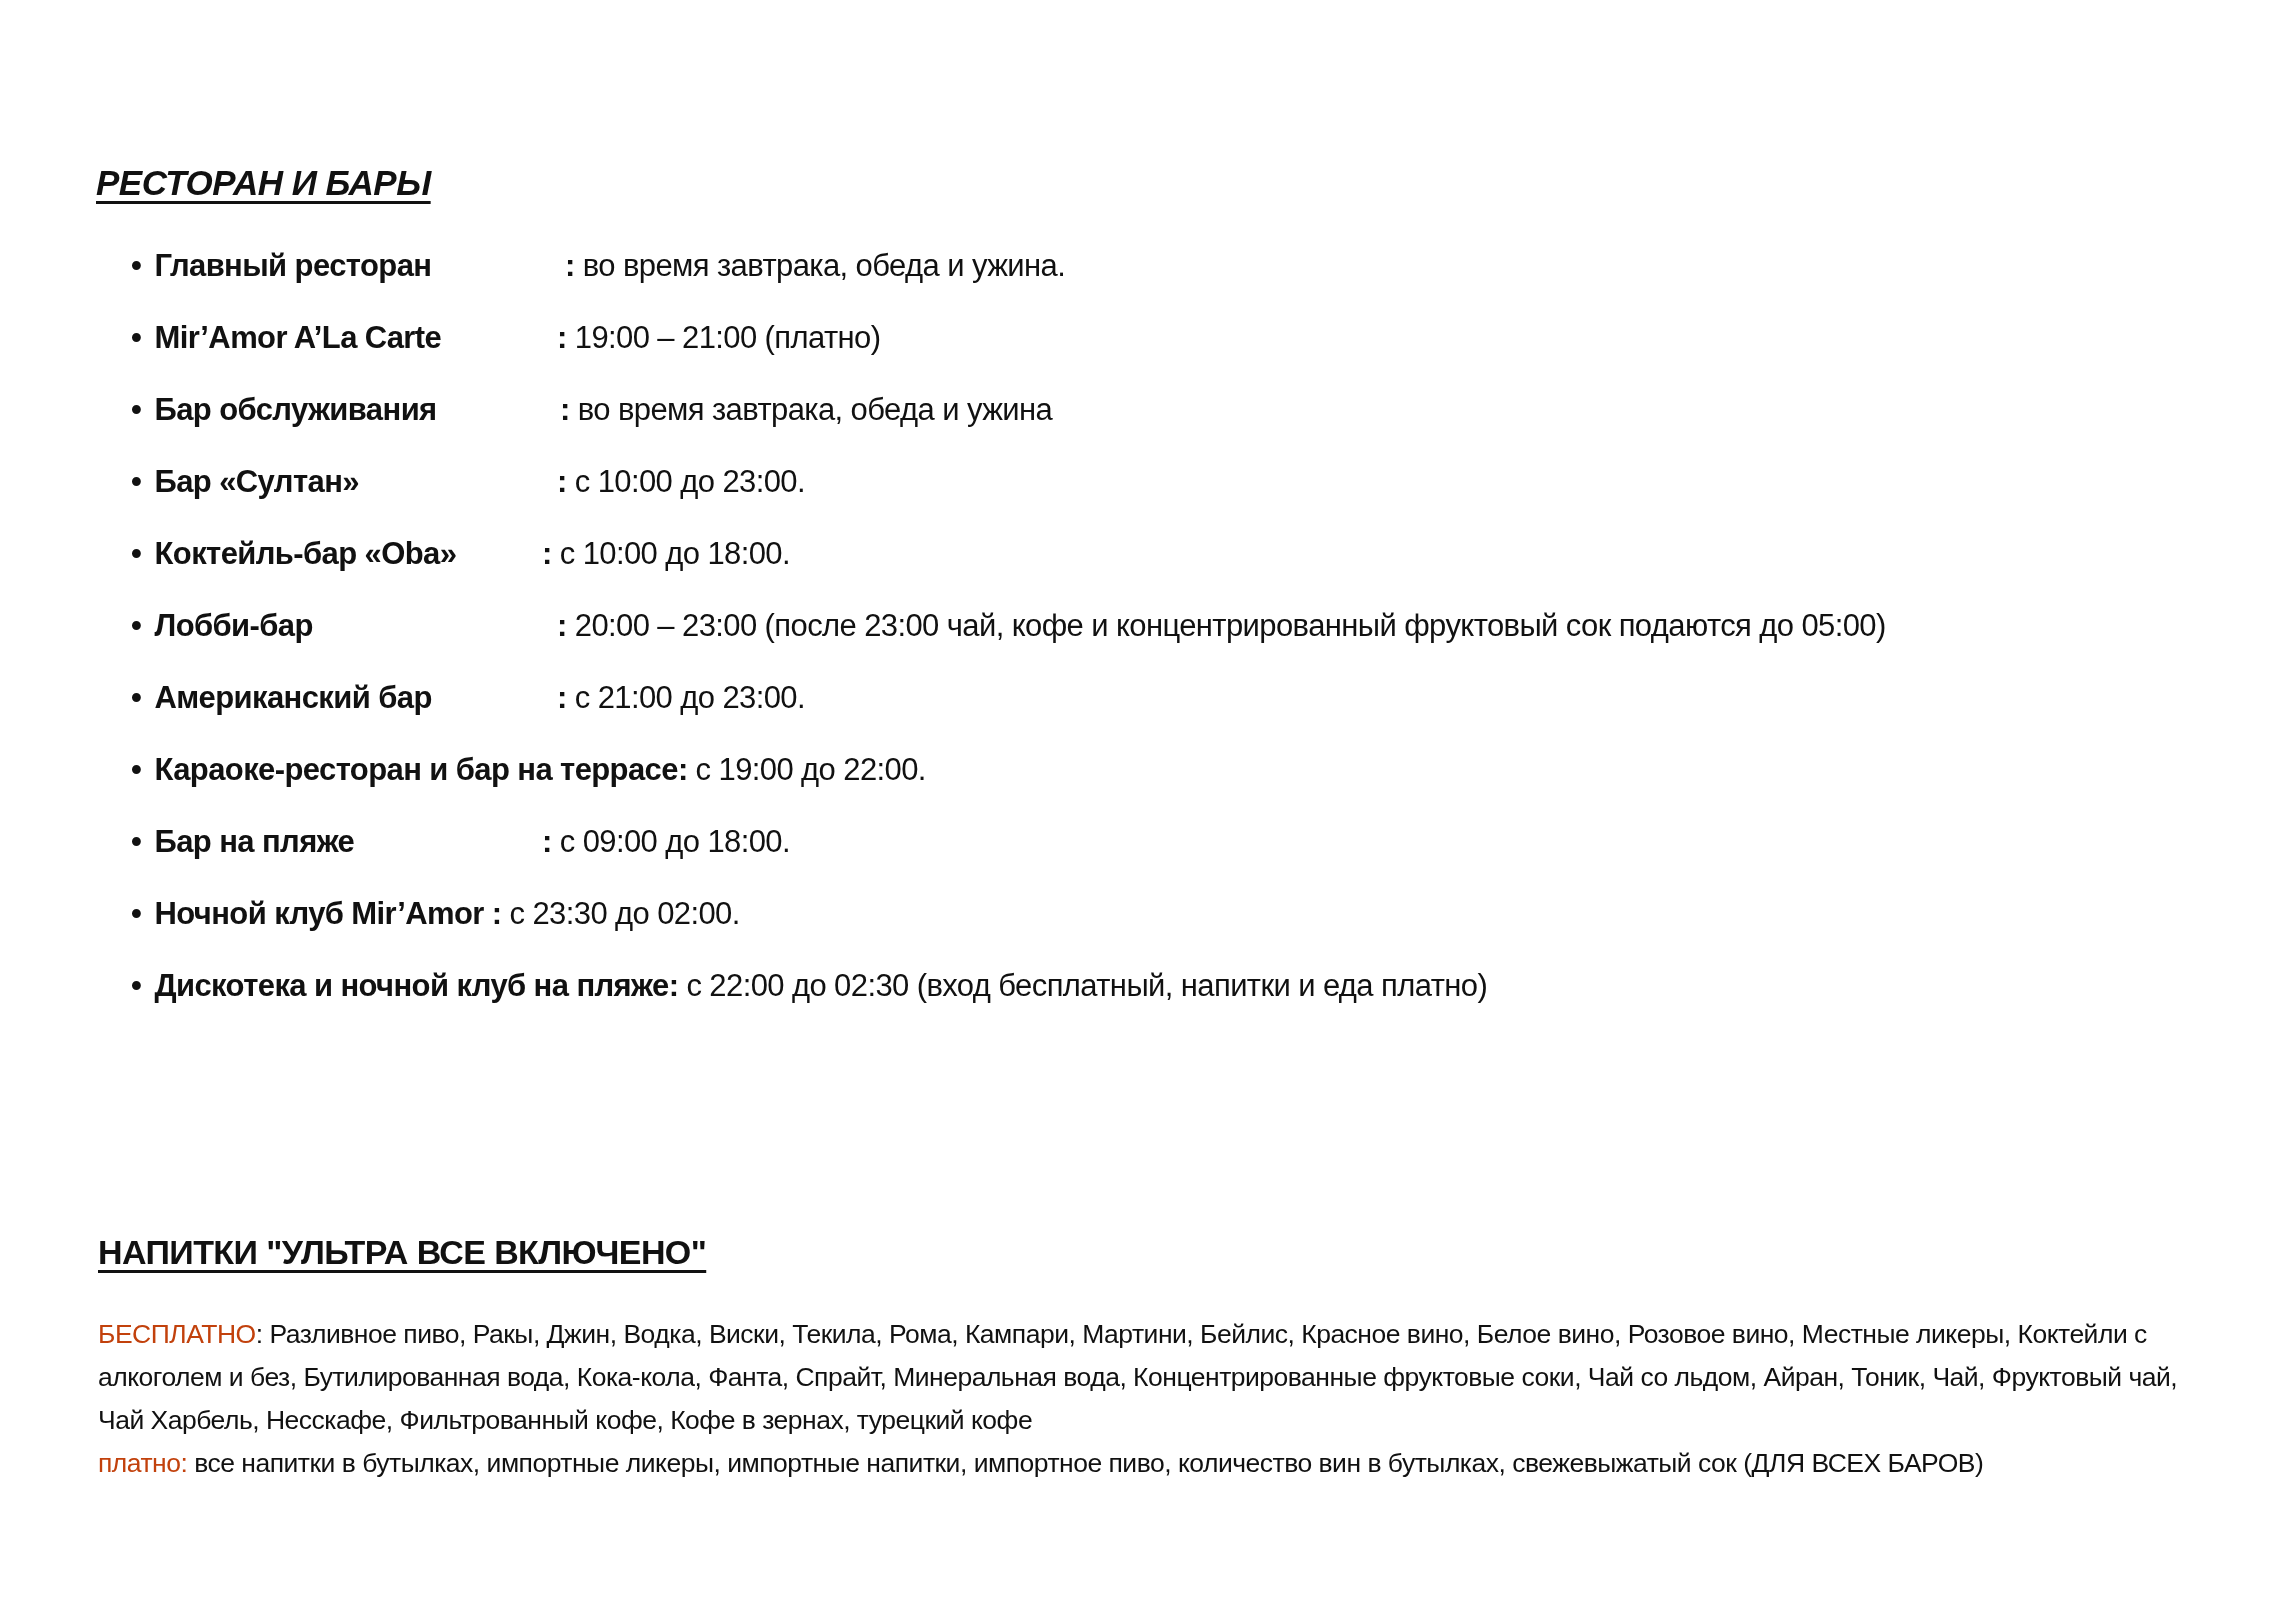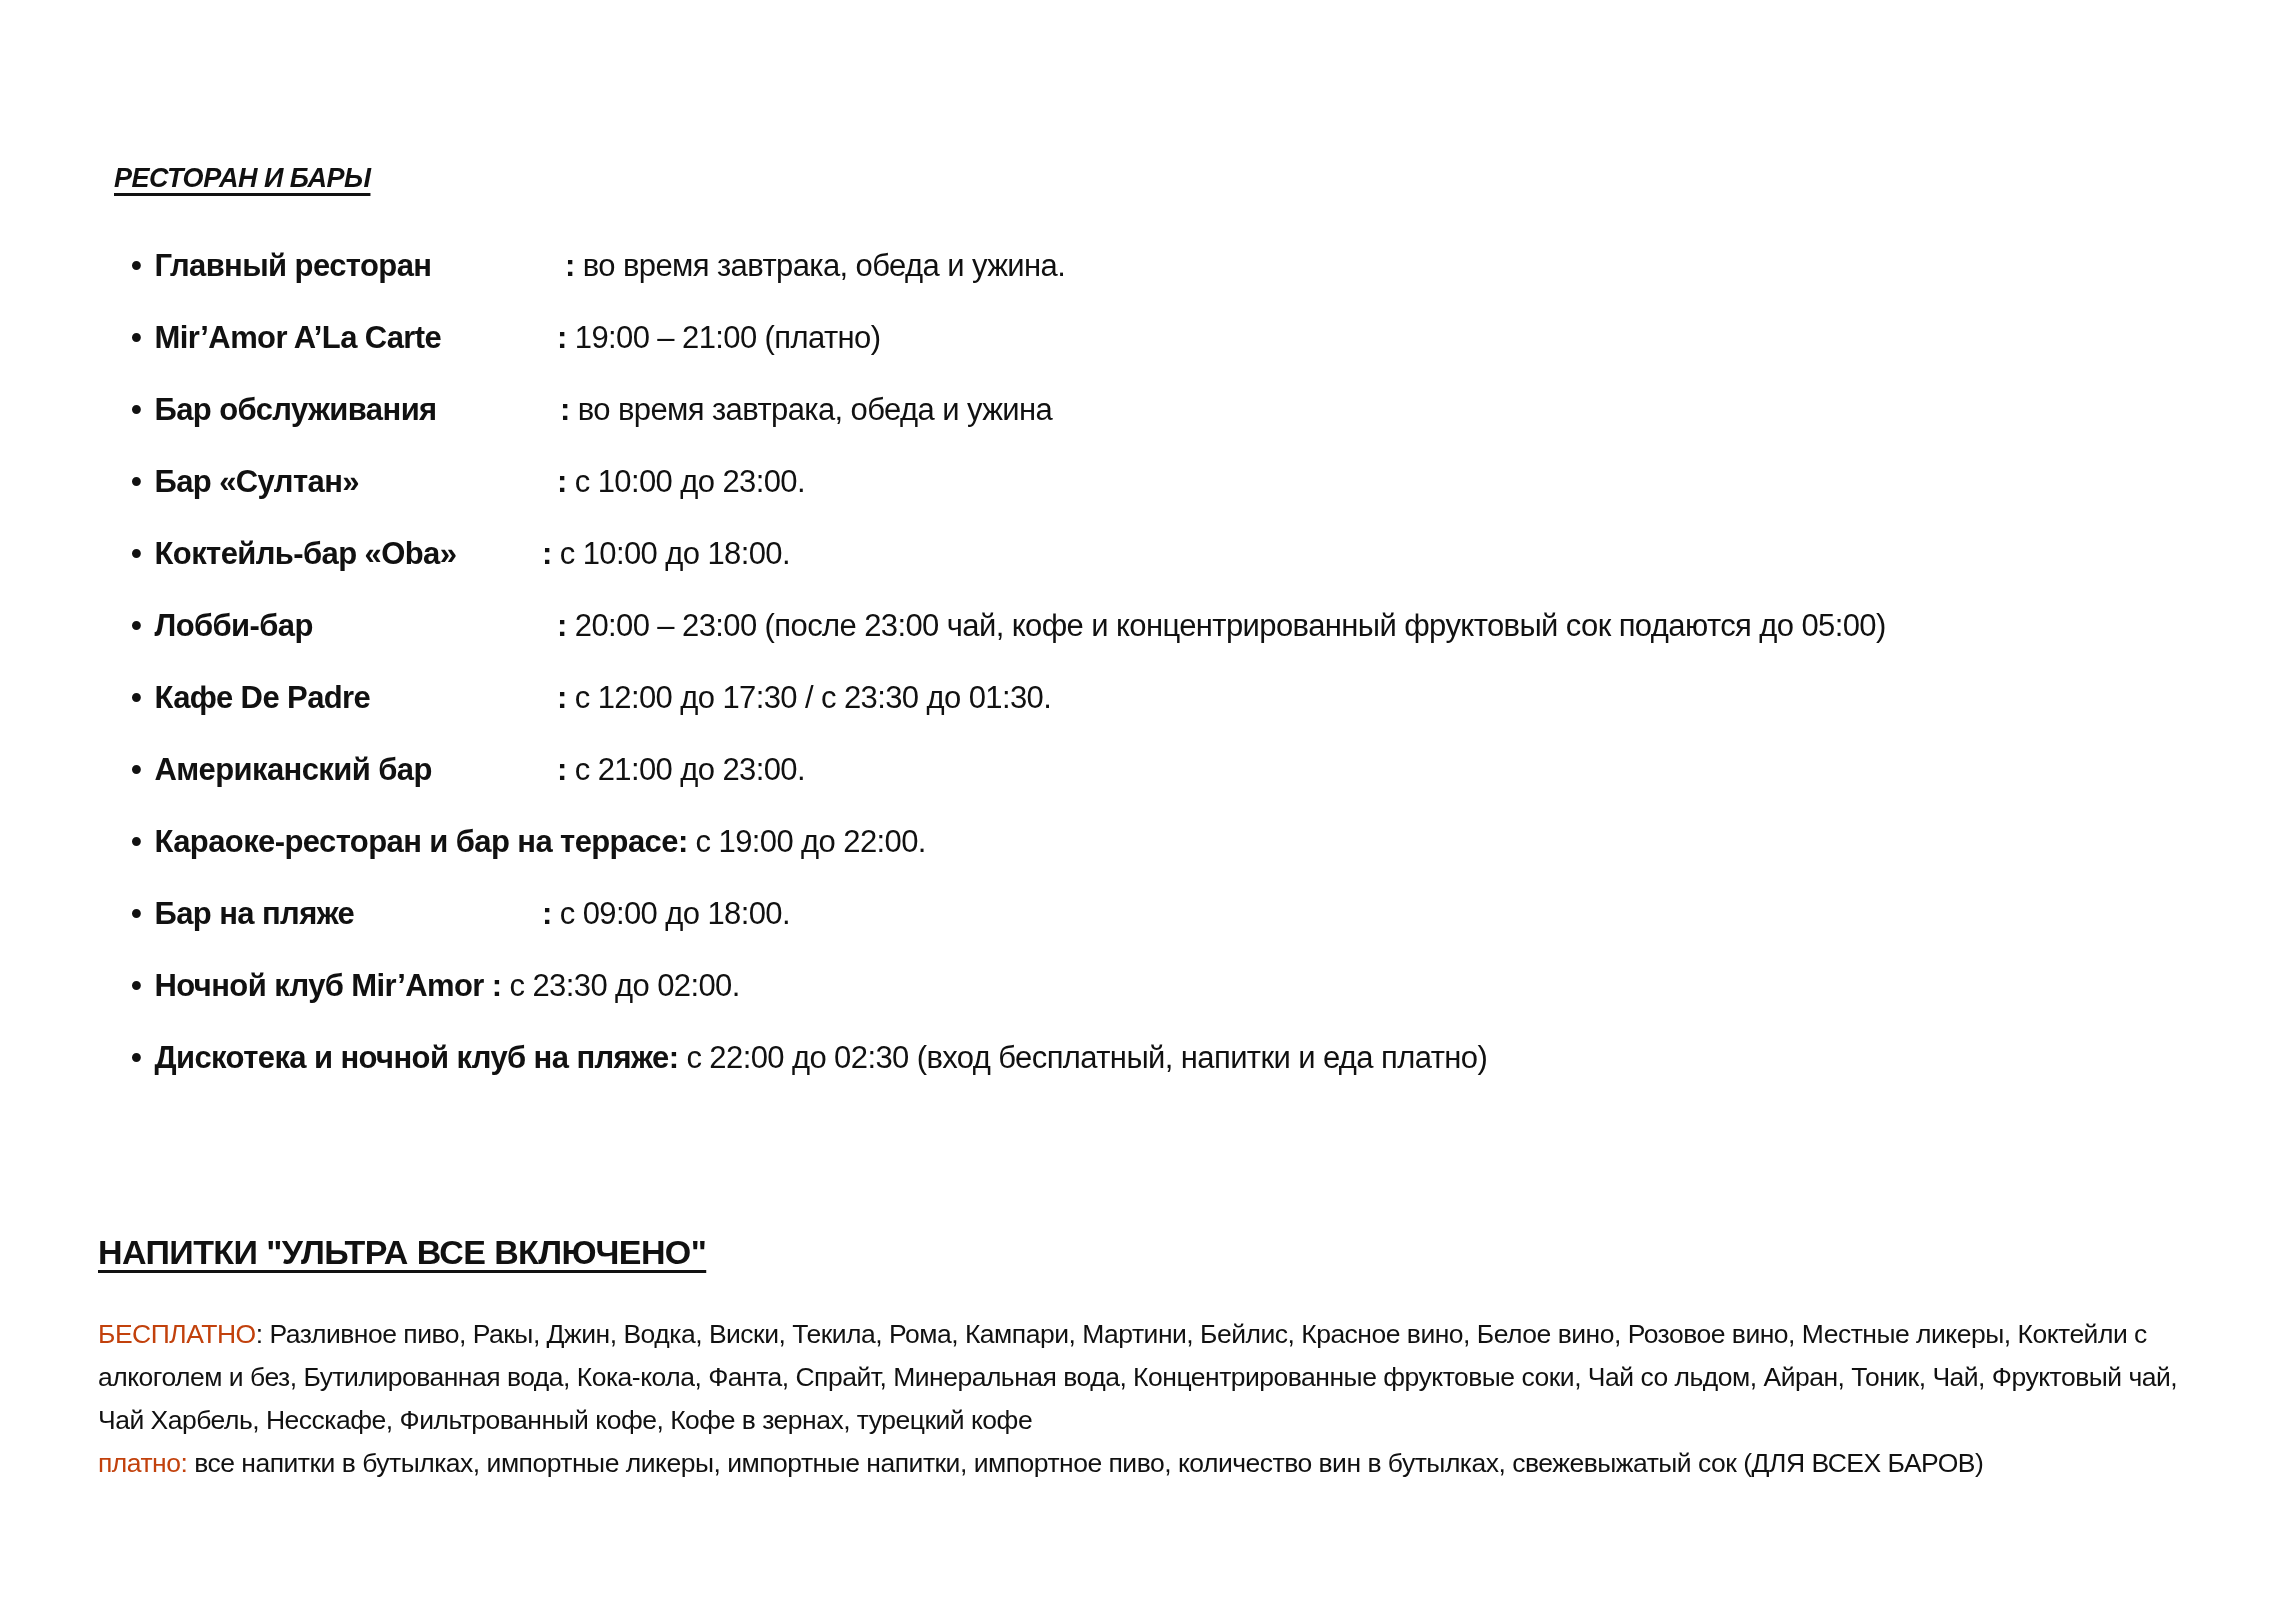--- a/index.html
+++ b/index.html
@@ -3,22 +3,22 @@
 <meta charset="utf-8">
 <style>
   html, body { margin: 0; padding: 0; background: #ffffff; }
   body {
     width: 2292px; height: 1621px; position: relative; overflow: hidden;
     font-family: "Liberation Sans", "DejaVu Sans", sans-serif;
     color: #111111;
   }
   .page { position: absolute; left: 0; top: 0; width: 2292px; height: 1621px; }
   .h1 {
-    position: absolute; left: 114px; top: 163px;
-    font-size: 27px; font-weight: bold; font-style: italic;
+    position: absolute; left: 96px; top: 163px;
+    font-size: 35px; font-weight: bold; font-style: italic;
     text-decoration: underline; text-decoration-thickness: 2.9px; text-underline-offset: 5.9px;
     letter-spacing: -0.5px; margin: 0;
   }
   .list { position: absolute; left: 98px; top: 243px; margin: 0; padding: 0; list-style: none; }
   .row {
     position: relative; height: 72px; line-height: 45px;
     font-size: 31px; white-space: nowrap; letter-spacing: -0.6px; margin-left: 33px;
   }
   .bullet { display: inline-block; width: 23.5px; font-weight: bold; }
   .name { font-weight: bold; }
@@ -44,21 +44,20 @@
 
   <h1 class="h1">РЕСТОРАН И БАРЫ</h1>
 
   <ul class="list" id="rest-list">
       <li class="row"><span class="bullet">•</span><span class="name">Главный ресторан</span><span class="colcell" style="left: 434px;"><span class="sep">:</span><span class="val"> во время завтрака, обеда и ужина.</span></span></li>
       <li class="row"><span class="bullet">•</span><span class="name">Mir’Amor  A’La Carte</span><span class="colcell" style="left: 426px;"><span class="sep">:</span><span class="val"> 19:00 – 21:00 (платно)</span></span></li>
       <li class="row"><span class="bullet">•</span><span class="name">Бар обслуживания</span><span class="colcell" style="left: 429px;"><span class="sep">:</span><span class="val"> во время завтрака, обеда и ужина</span></span></li>
       <li class="row"><span class="bullet">•</span><span class="name">Бар «Султан»</span><span class="colcell" style="left: 426px;"><span class="sep">:</span><span class="val"> с 10:00 до 23:00.</span></span></li>
       <li class="row"><span class="bullet">•</span><span class="name">Коктейль-бар «Oba»</span><span class="colcell" style="left: 411px;"><span class="sep">:</span><span class="val"> с 10:00 до 18:00.</span></span></li>
       <li class="row"><span class="bullet">•</span><span class="name">Лобби-бар</span><span class="colcell" style="left: 426px; text-align: right;"><span class="sep">:</span><span class="val"> 20:00 – 23:00 (после 23:00 чай, кофе и концентрированный фруктовый сок подаются до 05:00)</span></span></li>
-      <li class="row"><span class="bullet">•</span><span class="name">Кафе De Padre</span><span class="colcell" style="left: 426px;"><span class="sep">:</span><span class="val"> с 12:00 до 17:30 / с 23:30 до 01:30.</span></span></li>
       <li class="row"><span class="bullet">•</span><span class="name">Американский бар</span><span class="colcell" style="left: 426px;"><span class="sep">:</span><span class="val"> с 21:00 до 23:00.</span></span></li>
       <li class="row"><span class="bullet">•</span><span class="name">Караоке-ресторан и бар на террасе</span><span><span class="sep">:</span><span class="val"> с 19:00 до 22:00.</span></span></li>
       <li class="row"><span class="bullet">•</span><span class="name">Бар на пляже</span><span class="colcell" style="left: 411px;"><span class="sep">:</span><span class="val"> с 09:00 до 18:00.</span></span></li>
       <li class="row"><span class="bullet">•</span><span class="name">Ночной клуб Mir’Amor </span><span><span class="sep">:</span><span class="val"> с 23:30 до 02:00.</span></span></li>
       <li class="row"><span class="bullet">•</span><span class="name">Дискотека и ночной клуб на пляже</span><span><span class="sep">:</span><span class="val"> с 22:00 до 02:30 (вход бесплатный, напитки и еда платно)</span></span></li>
     </ul>
 
   <h2 class="h2">НАПИТКИ "УЛЬТРА ВСЕ ВКЛЮЧЕНО"</h2>
 
   <div class="drinks">

